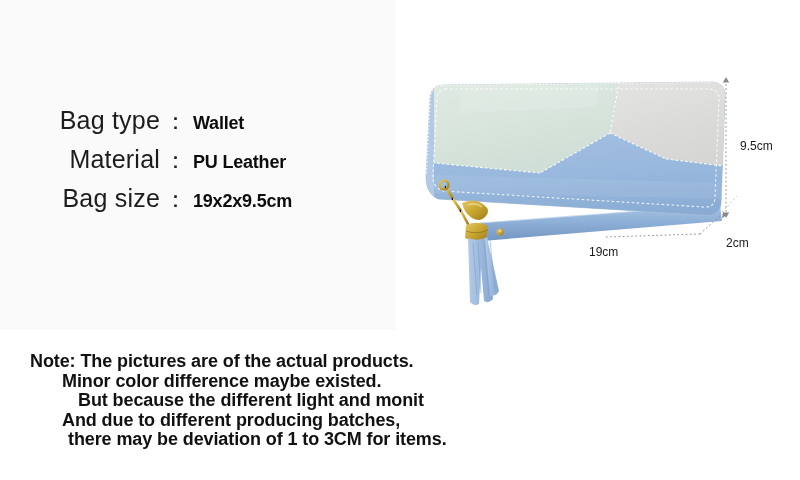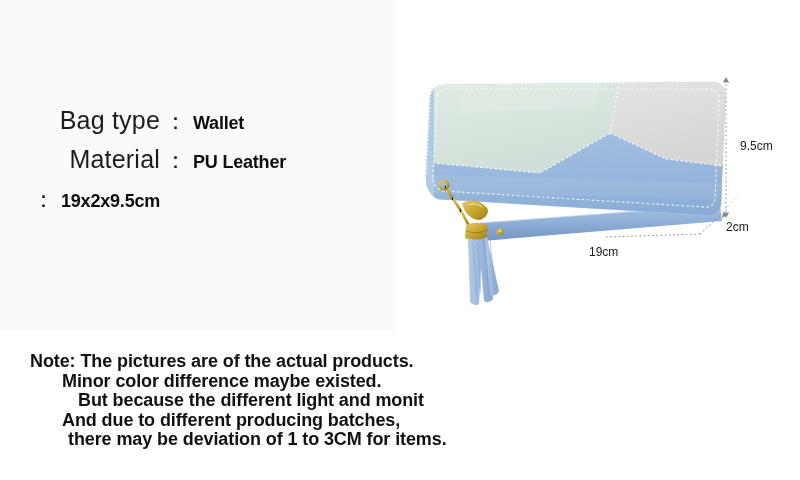--- a/index.html
+++ b/index.html
@@ -110,21 +110,21 @@
     font-weight: 400;
     color: #1a1a1a;
     white-space: nowrap;
   }
   .dim-h {  
     left: 740px;
     top: 139px;
   }
   .dim-d {  
     left: 726px;
-    top: 220px;
+    top: 236px;
   }
   .dim-w {  
     left: 589px;
     top: 245px;
   }
   .dim-lines {
     position: absolute;
     left: 0; top: 0;
     width: 800px; height: 480px;
     pointer-events: none;
@@ -147,20 +147,21 @@
       <span class="spec-value">Wallet</span>
     </div>
 
     <div class="spec-row">
       <span class="spec-label">Material</span>
       <span class="spec-colon">：</span>
       <span class="spec-value">PU Leather</span>
     </div>
 
     <div class="spec-row">
+      <span class="spec-label">Bag size</span>
       <span class="spec-colon">：</span>
       <span class="spec-value">19x2x9.5cm</span>
     </div>
 
   </div>
 
   <div class="note-block">
     <div class="note-line i1">Note: The pictures are of the actual products.</div>
     <div class="note-line i3">Minor color difference maybe existed.</div>
     <div class="note-line i2">But because the different light and monit</div>

